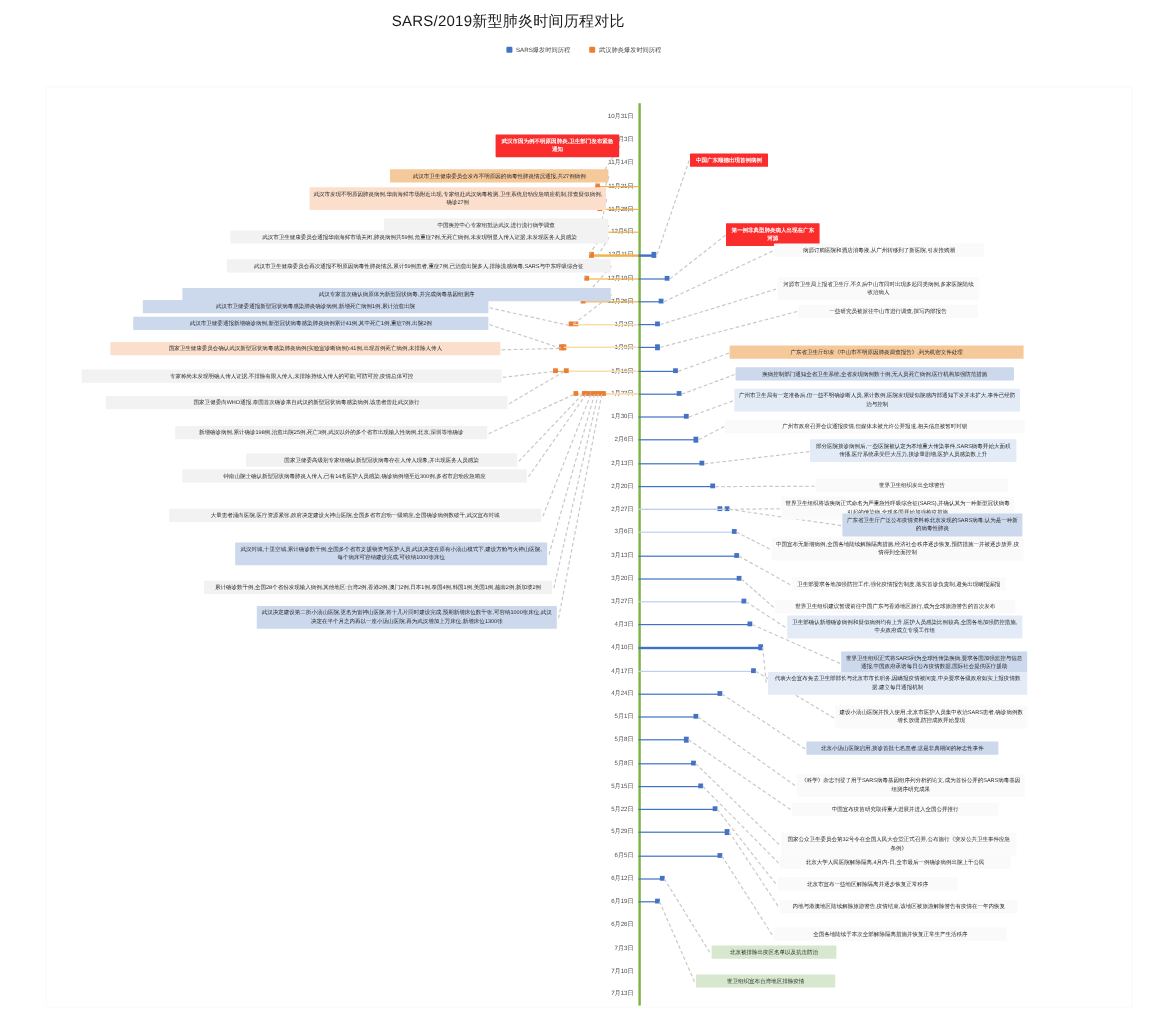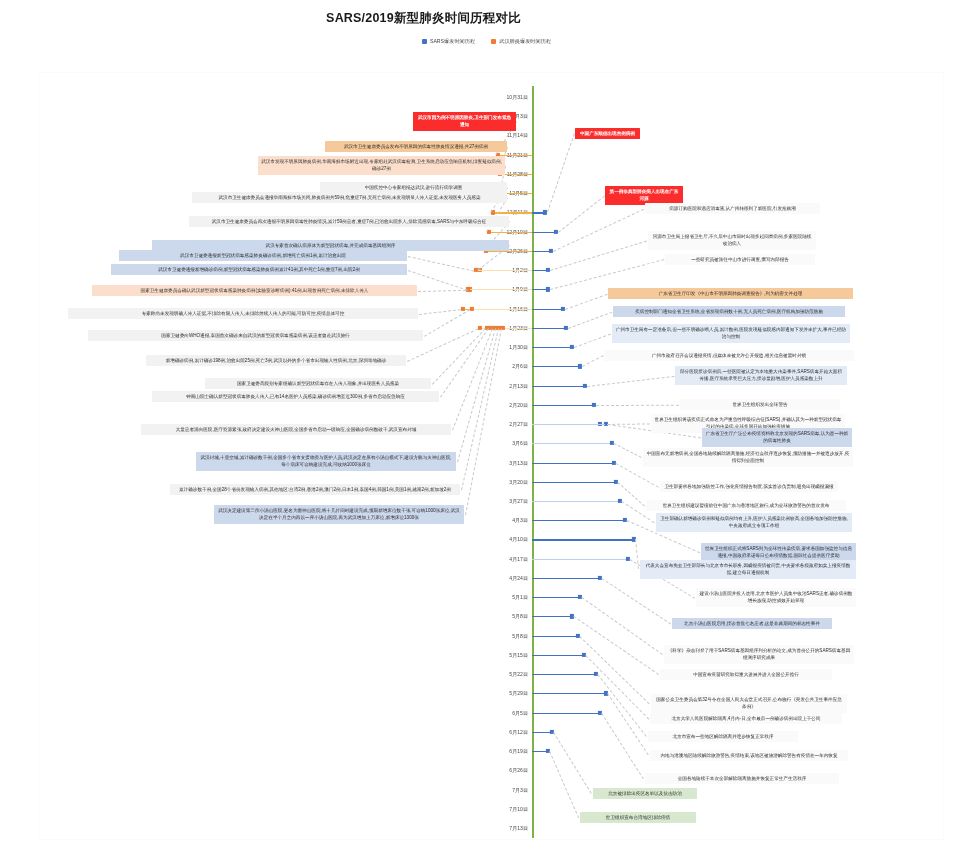--- a/index.html
+++ b/index.html
@@ -11,21 +11,21 @@
   #page {
     position: relative;
     width: 973px; height: 853px;
     background: #ffffff;
     overflow: hidden;
   }
   
   #chart-title {
     position: absolute; left: 0; top: 10px; width: 847px;
     text-align: center;
-    font-size: 12.5px; font-weight: bold; color: #1a1a1a;
+    font-size: 12.5px; font-weight: normal; color: #1a1a1a;
     letter-spacing: .2px;
   }
   #legend {
     position: absolute; left: 0; top: 38px; width: 973px;
     display: flex; justify-content: center; align-items: center; gap: 16px;
   }
   .legend-item { display: flex; align-items: center; gap: 3px; }
   .legend-swatch { width: 5px; height: 5px; border-radius: 1px; display: block; }
   .legend-label { font-size: 5.2px; color: #444; white-space: nowrap; }
 

